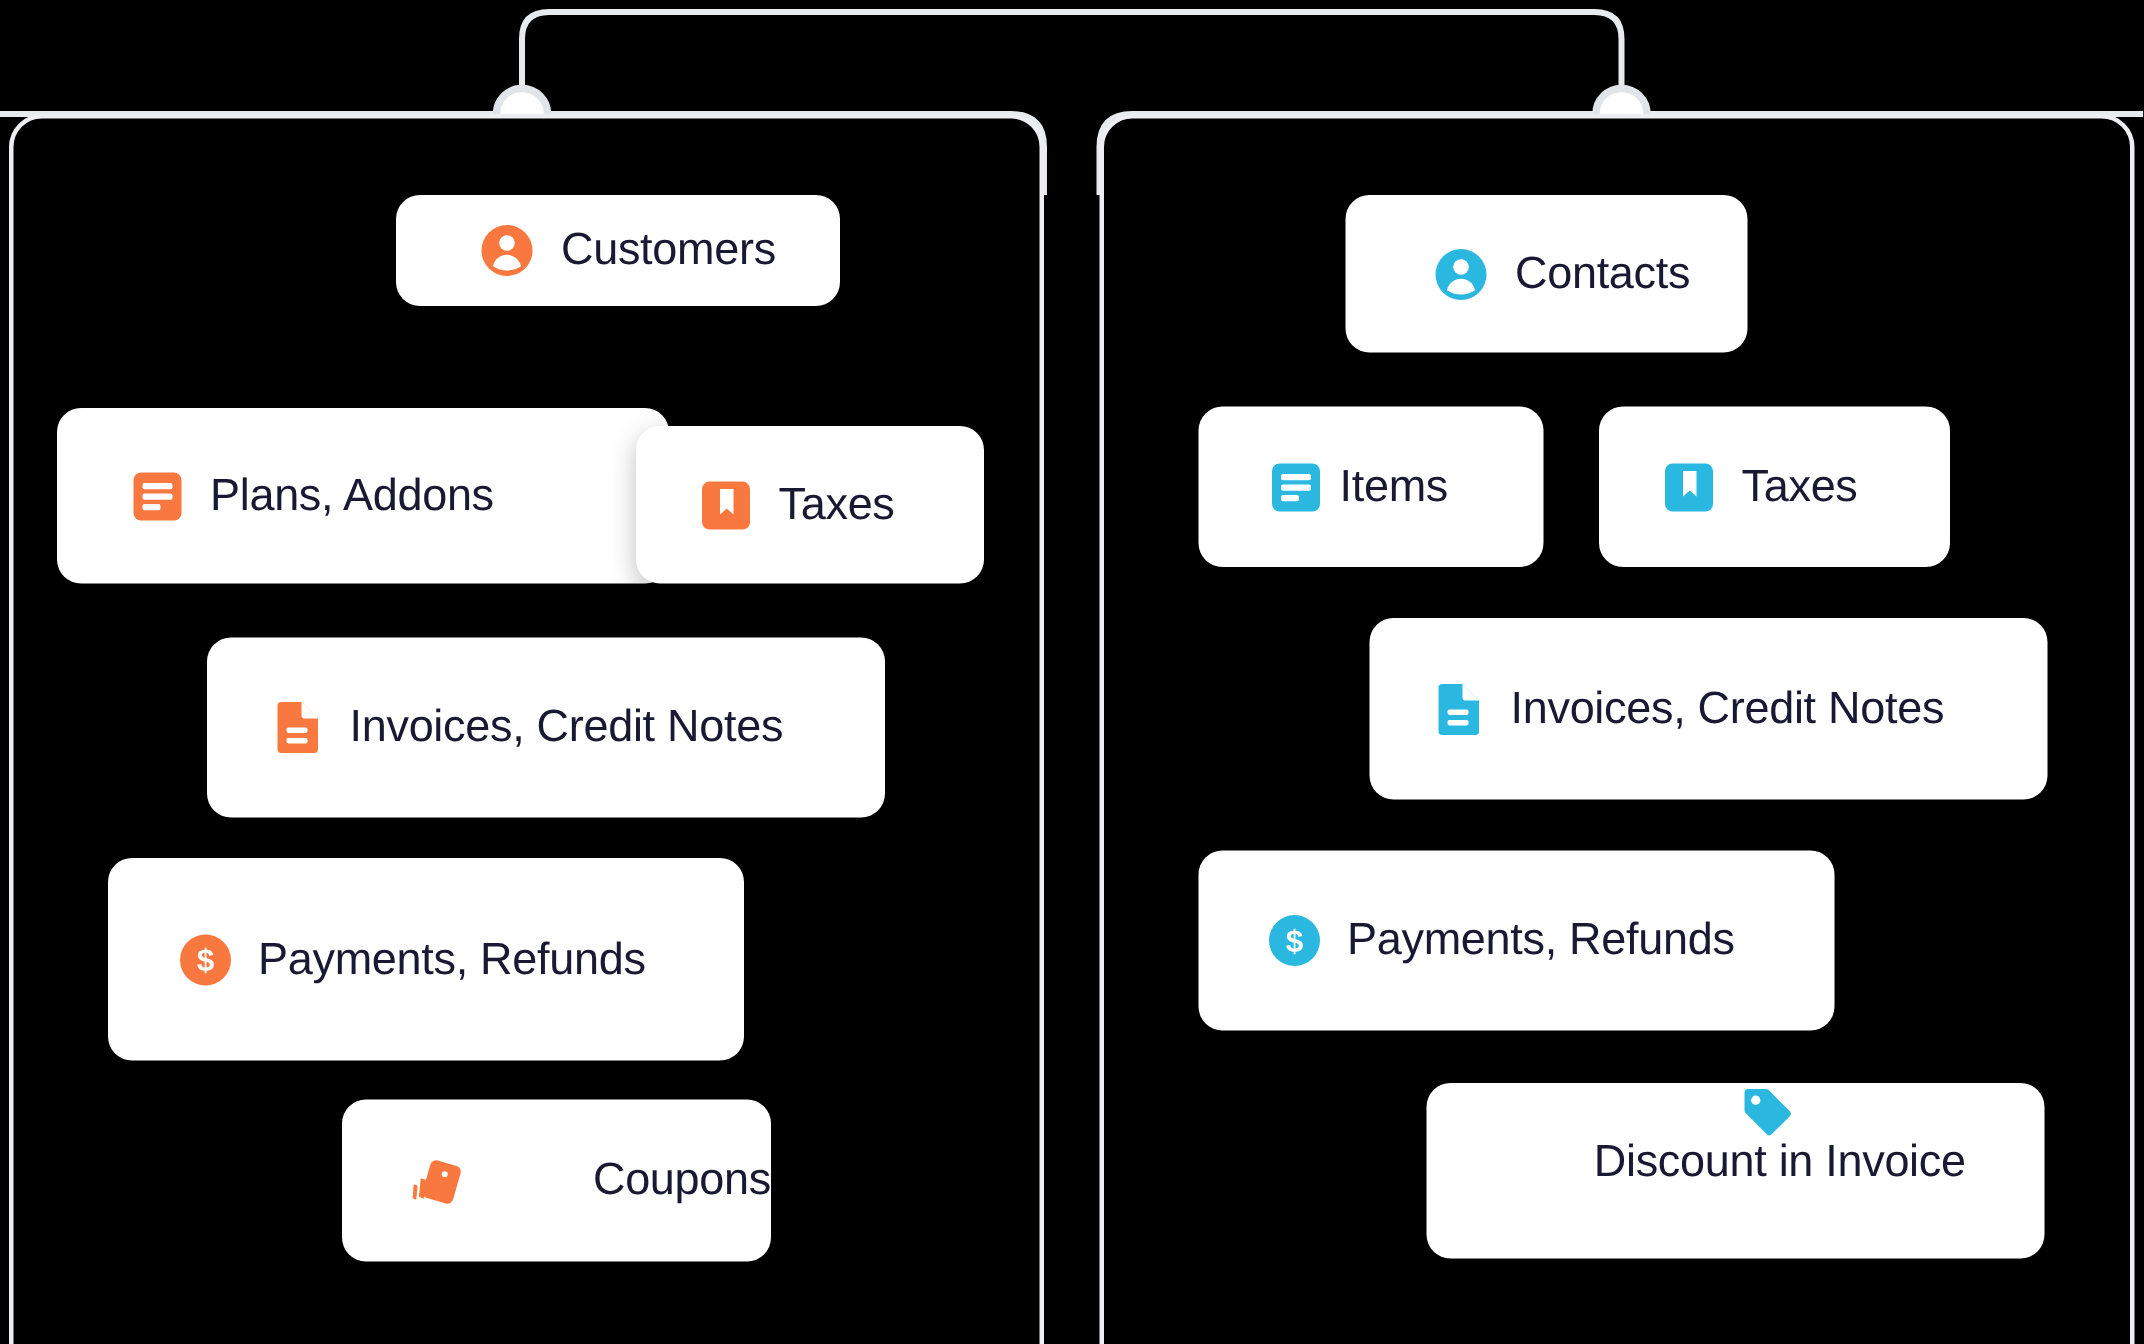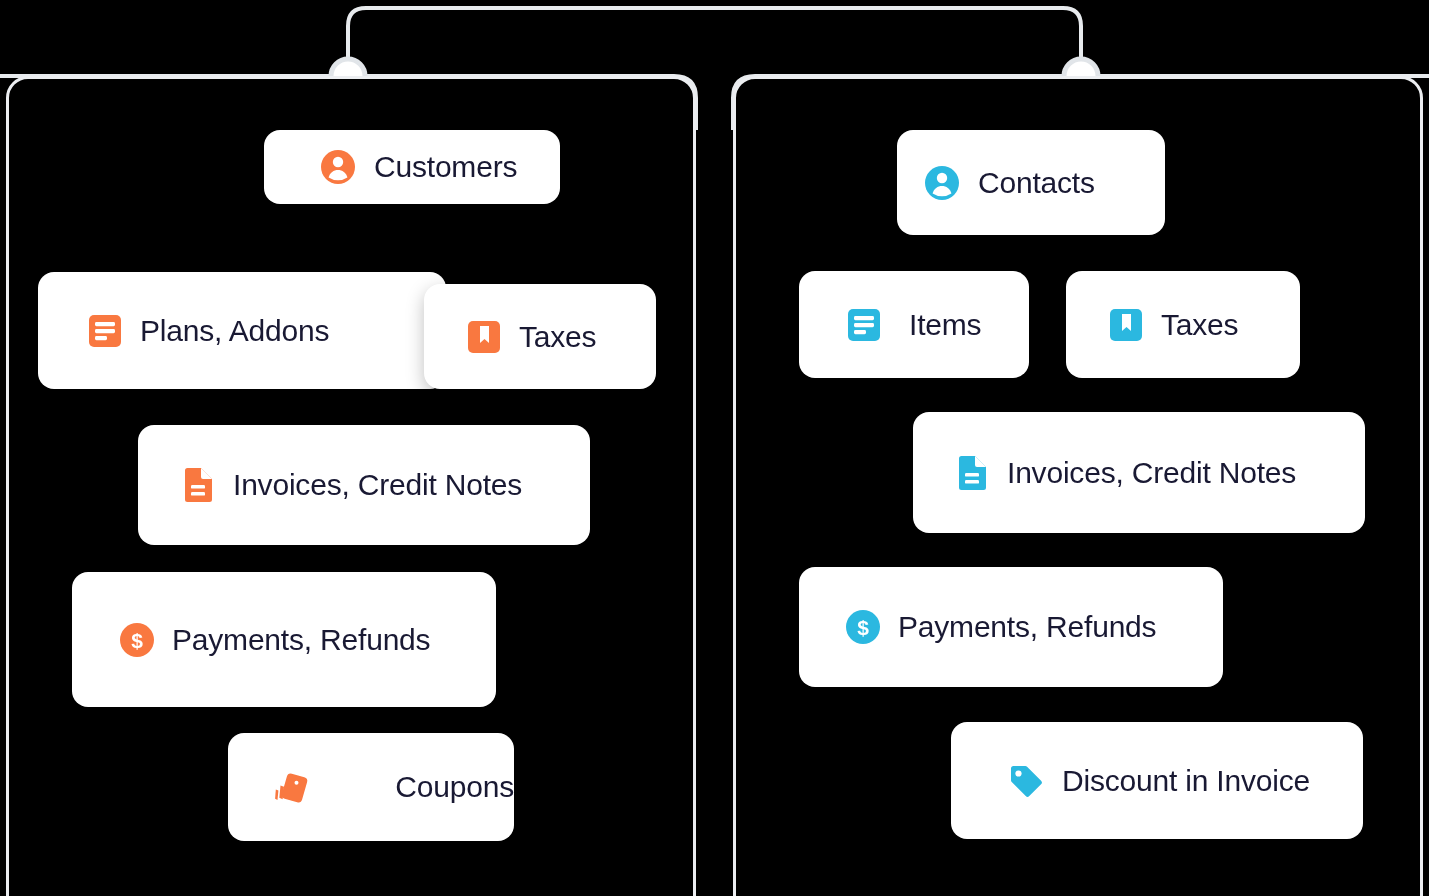--- a/index.html
+++ b/index.html
@@ -82,36 +82,36 @@
   #c-invoices-l  { left: 138px; top: 425px; width: 452px; height: 120px; padding-left: 44px; }
   #c-invoices-l .lbl { margin-left: 19px; }
 
   #c-payments-l  { left: 72px;  top: 572px; width: 424px; height: 135px; padding-left: 47px; }
   #c-payments-l .lbl { margin-left: 17px; }
 
   #c-coupons     { left: 228px; top: 733px; width: 286px; height: 108px; padding-left: 43px; justify-content: space-between; }
   #c-coupons .lbl{ margin-left: 17px; }
 
   
-  #c-contacts    { left: 897px;  top: 130px; width: 268px; height: 105px; padding-left: 27px; }
+  #c-contacts    { left: 897px;  top: 130px; width: 268px; height: 105px; padding-left: 59px; }
   #c-contacts .lbl { margin-left: 18px; }
 
   #c-items       { left: 799px;  top: 271px; width: 230px; height: 107px; padding-left: 48px; }
-  #c-items .lbl  { margin-left: 28px; }
+  #c-items .lbl  { margin-left: 12px; }
 
   #c-taxes-r     { left: 1066px; top: 271px; width: 234px; height: 107px; padding-left: 43px; }
   #c-taxes-r .lbl{ margin-left: 18px; }
 
   #c-invoices-r  { left: 913px;  top: 412px; width: 452px; height: 121px; padding-left: 43px; }
   #c-invoices-r .lbl { margin-left: 19px; }
 
   #c-payments-r  { left: 799px;  top: 567px; width: 424px; height: 120px; padding-left: 46px; }
   #c-payments-r .lbl { margin-left: 17px; }
 
-  #c-discount    { left: 951px;  top: 722px; width: 412px; height: 117px; padding-left: 56px; }
+  #c-discount    { left: 951px;  top: 722px; width: 412px; height: 117px; padding-left: 42px; flex-direction: column; }
   #c-discount .lbl { margin-left: 17px; }
 </style>
 </head>
 <body>
 
 <div id="stage">
 
   <svg id="connectors" viewBox="0 0 1429 896" width="1429" height="896" fill="none">
 
     <path d="M348 76 L348 26 Q348 8 366 8 L1063 8 Q1081 8 1081 26 L1081 76" stroke="#E8EBEE" stroke-width="4" fill="none"></path>

